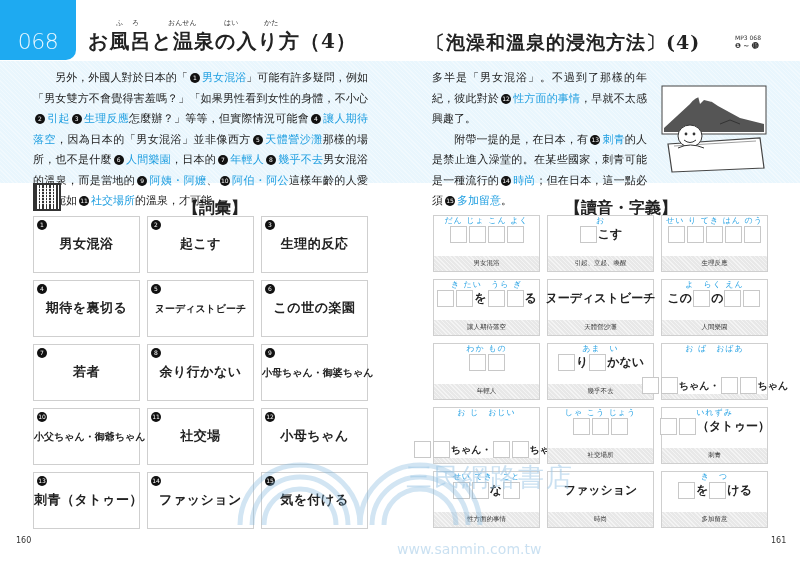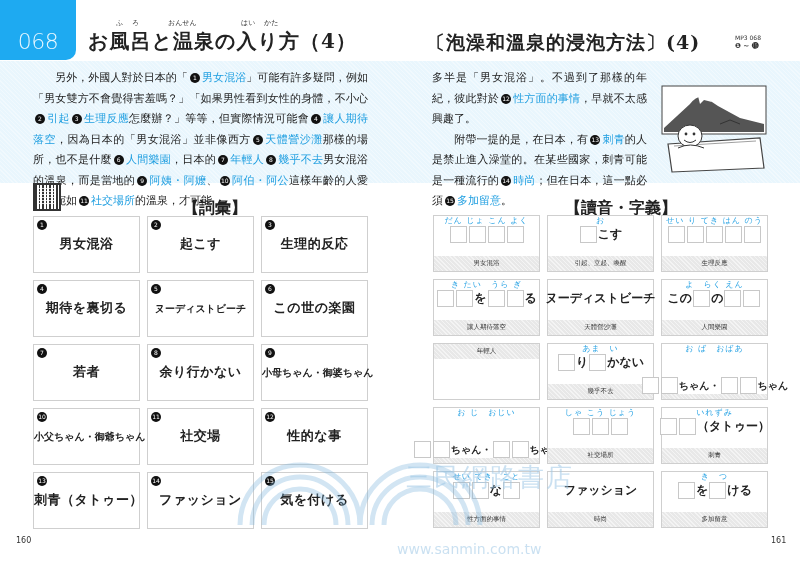--- a/index.html
+++ b/index.html
@@ -83,21 +83,21 @@
 
 <div class="lesson-tab">
   <span class="lesson-num">068</span>
 </div>
 
 <div class="title-jp">
   <div class="ruby-row" id="ruby-row">
       <span style="left: 28px;">ふ</span>
       <span style="left: 44px;">ろ</span>
       <span style="left: 80px;">おんせん</span>
-      <span style="left: 153px;">はい</span>
+      <span style="left: 136px;">はい</span>
       <span style="left: 176px;">かた</span>
     </div>
   <div class="title-text">お風呂と温泉の入り方（4）</div>
 </div>
 
 <div class="title-zh">〔泡澡和溫泉的浸泡方法〕(4)</div>
 
 <div class="mp3">
   <div>MP3 068</div>
   <div class="range">❶ ~ ⓯</div>
@@ -168,21 +168,21 @@
     <div class="vcard">
       <span class="badge">10</span>
       <div class="word small">小父ちゃん・御爺ちゃん</div>
     </div>
     <div class="vcard">
       <span class="badge">11</span>
       <div class="word">社交場</div>
     </div>
     <div class="vcard">
       <span class="badge">12</span>
-      <div class="word">性的な事</div>
+      <div class="word">小母ちゃん</div>
     </div>
     <div class="vcard">
       <span class="badge">13</span>
       <div class="word">刺青（タトゥー）</div>
     </div>
     <div class="vcard">
       <span class="badge">14</span>
       <div class="word">ファッション</div>
     </div>
     <div class="vcard">
@@ -258,20 +258,27 @@
           <span>この</span>
           <span class="box"></span>
           <span>の</span>
           <span class="box"></span>
           <span class="box"></span>
         </div>
       </div>
       <div class="meaning"><span>人間樂園</span></div>
     </div>
     <div class="rcard">
+      <div class="body">
+        <div class="furi">わか もの</div>
+        <div class="line">
+          <span class="box"></span>
+          <span class="box"></span>
+        </div>
+      </div>
       <div class="meaning"><span>年輕人</span></div>
     </div>
     <div class="rcard">
       <div class="body">
         <div class="furi">あま　い</div>
         <div class="line">
           <span class="box"></span>
           <span>り</span>
           <span class="box"></span>
           <span>かない</span>

